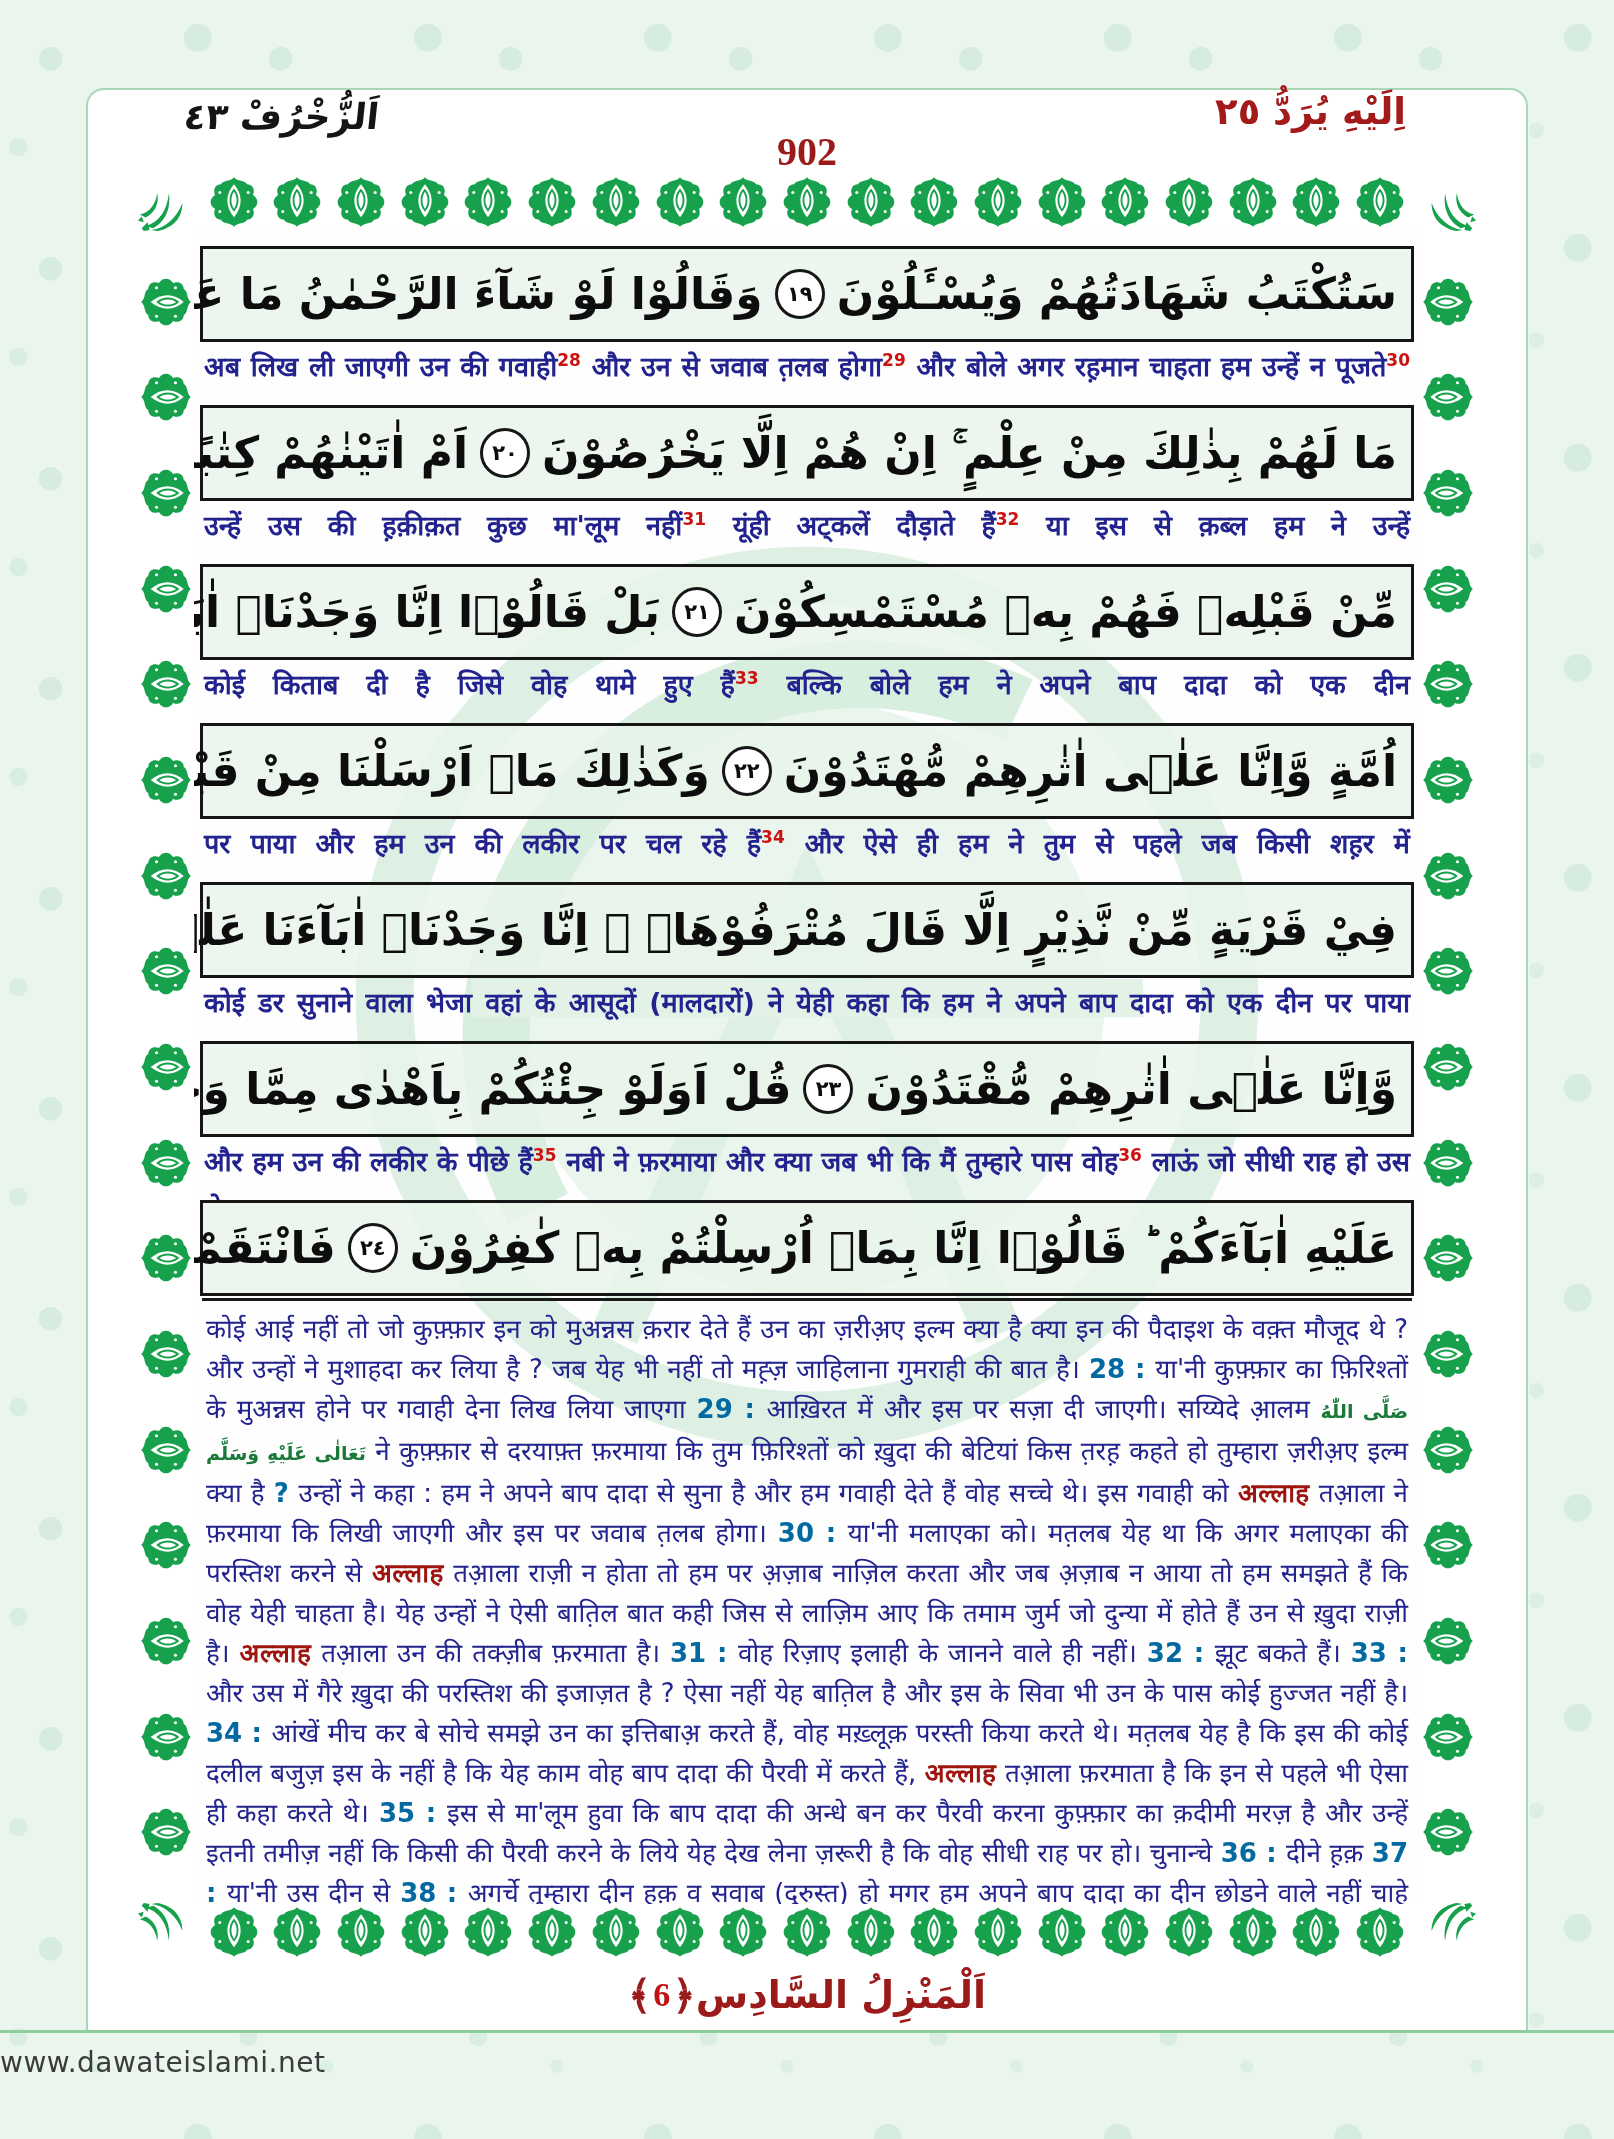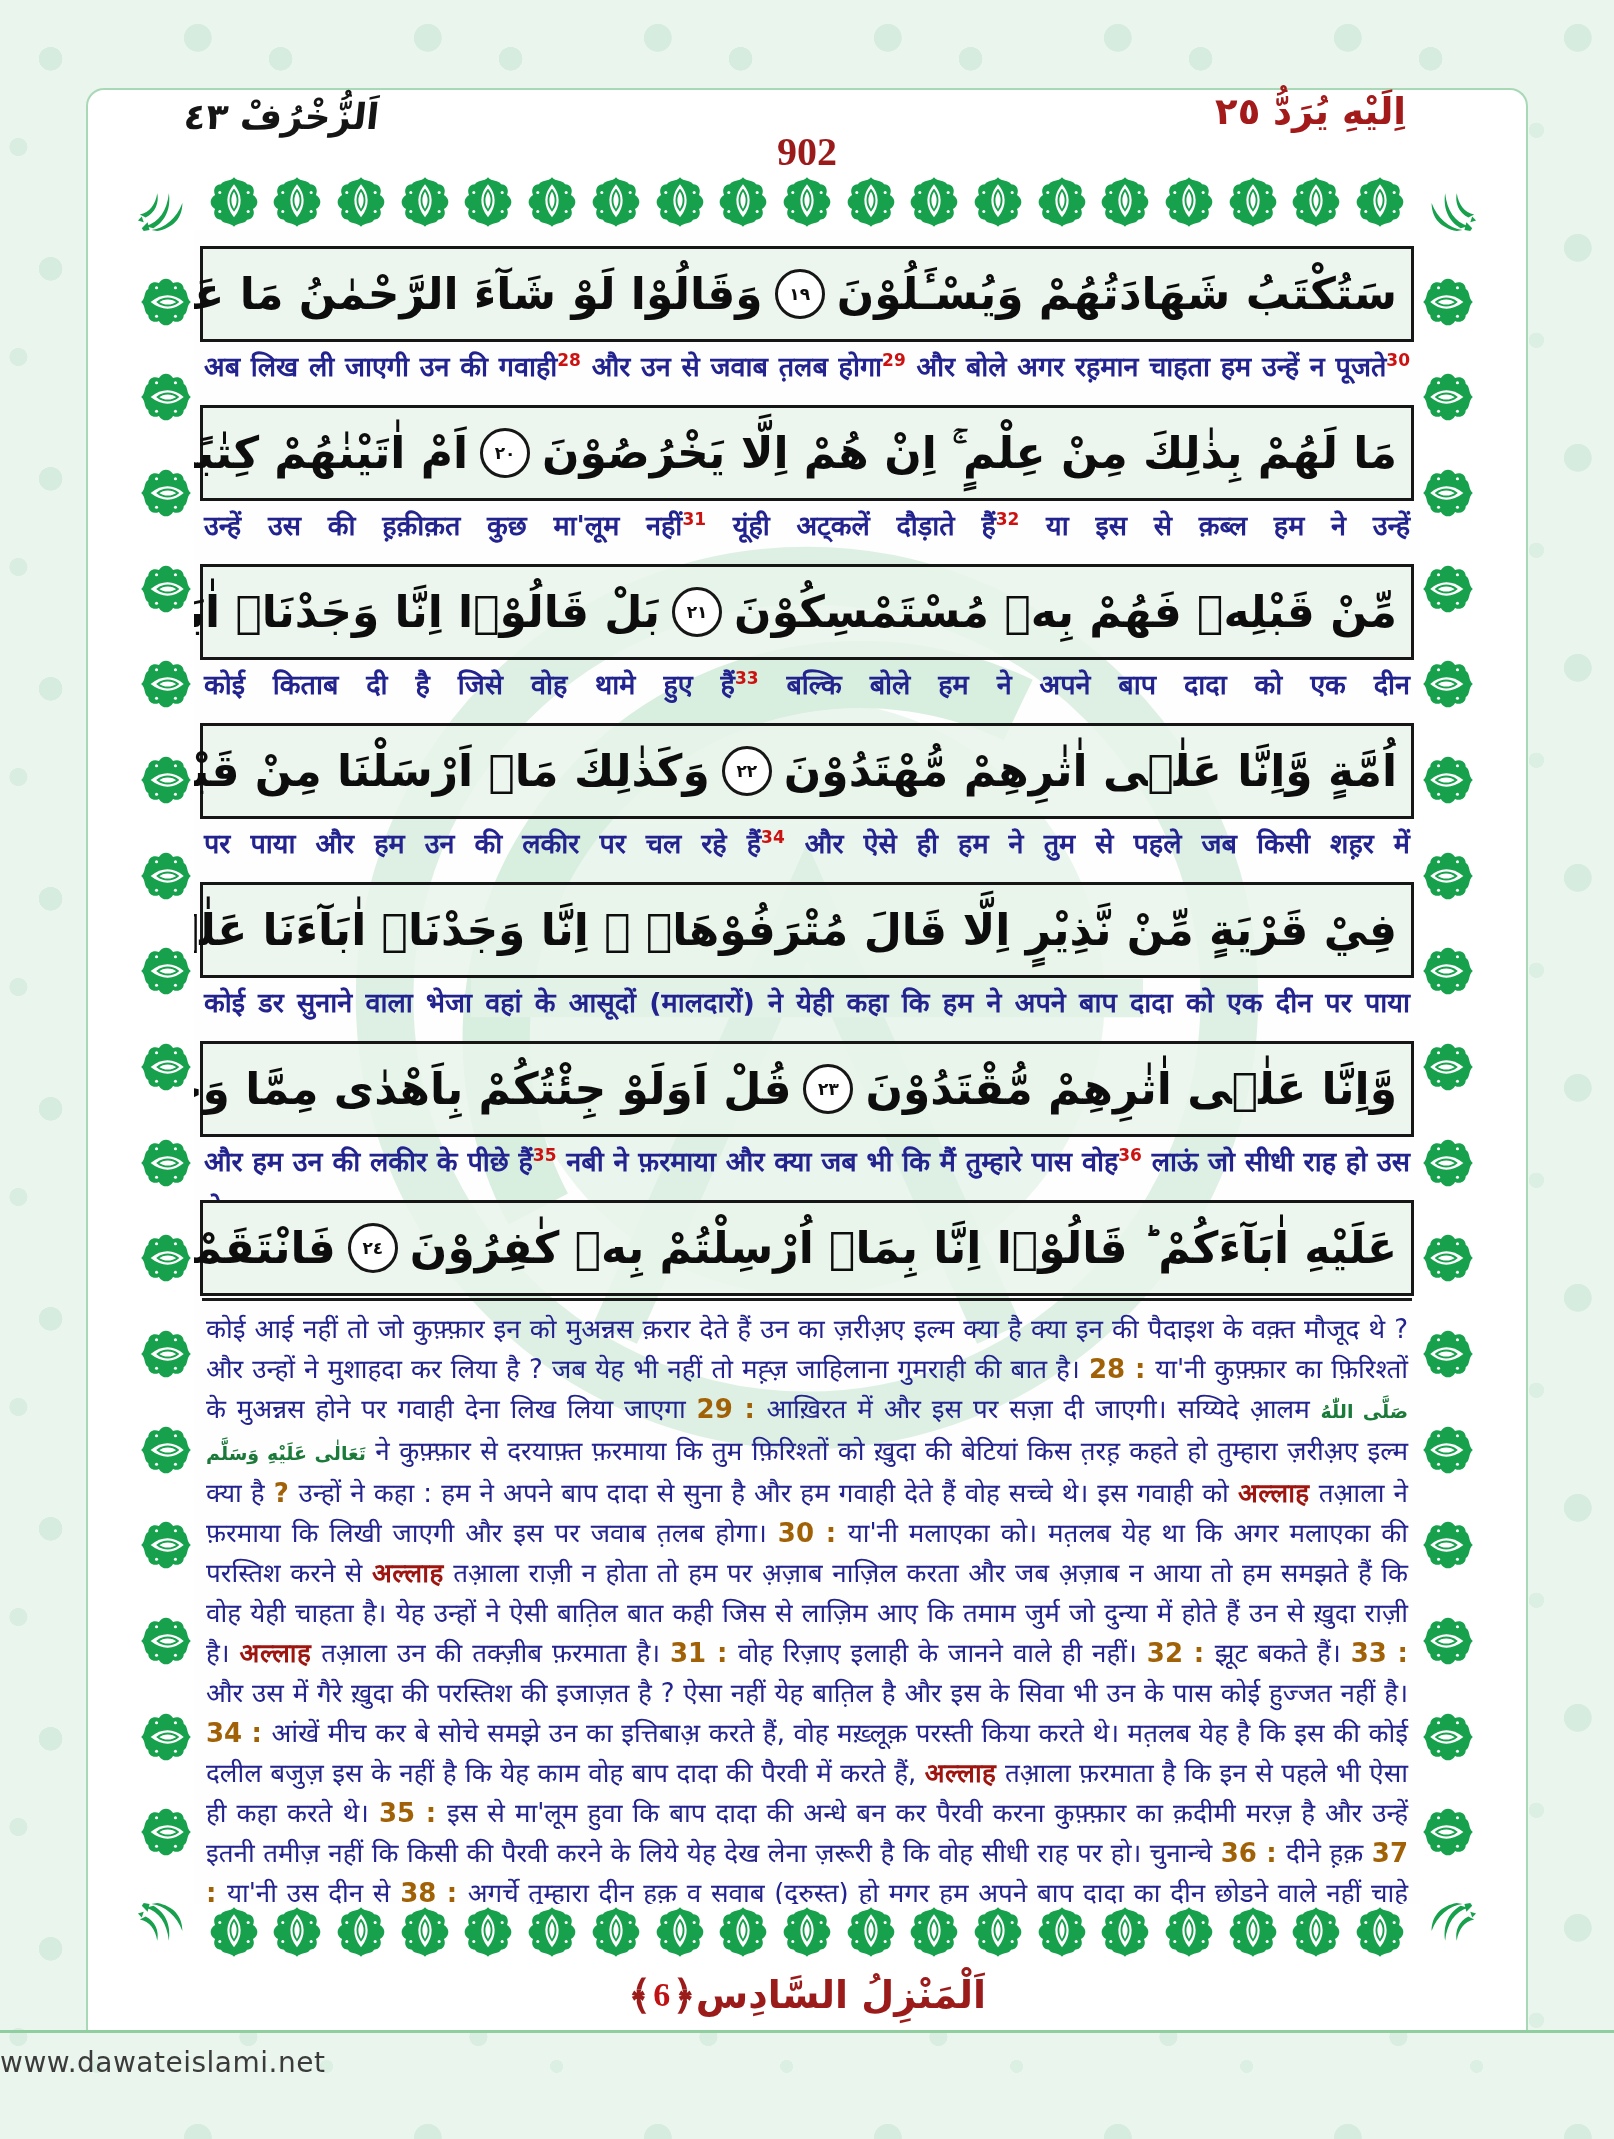--- a/index.html
+++ b/index.html
@@ -54,34 +54,34 @@
   .verse-box{
     height:90px;border:3px solid #161616;background:rgba(233,244,234,0.82);
     margin:0 2px 1px 2px;padding:0 14px;box-sizing:content-box;
     direction:rtl;font-size:44px;font-weight:bold;color:#0d0d0d;
     line-height:94px;white-space:nowrap;display:flex;align-items:center;justify-content:space-between;
   }
   .verse-box .ar{flex:0 1 auto;}
   .ayah-circle{
     flex:0 0 auto;display:inline-flex;align-items:center;justify-content:center;
     width:44px;height:44px;border:3px solid #161616;border-radius:50%;
-    font-size:17px;font-weight:bold;line-height:1;margin:0 12px;background:#fff;
+    font-size:21px;font-weight:bold;line-height:1;margin:0 12px;background:#fff;
   }
   .trans-line{
     height:62px;line-height:47px;padding:0 6px;overflow:hidden;
     color:#23238f;font-size:27px;font-weight:600;
     text-align:justify;text-align-last:justify;position:relative;z-index:1;
   }
   .trans-line .sup{color:#cc1111;font-size:17px;vertical-align:super;font-weight:bold;line-height:0;}
   .sep{border:none;border-top:3px solid #1a1a1a;margin:2px 4px 6px 4px;position:relative;z-index:1;}
   .commentary{
     position:relative;z-index:1;padding:2px 8px 0 8px;
     color:#23238f;font-size:26px;line-height:40px;font-weight:500;text-align:justify;
   }
-  .commentary .cr{color:#a16207;font-weight:bold;}
+  .commentary .cr{color:#0369a1;font-weight:bold;}
   .commentary .ca{color:#9e1510;font-weight:bold;letter-spacing:0.5px;}
   .commentary .cg{color:#1b7a3a;font-size:19px;font-weight:bold;direction:rtl;unicode-bidi:embed;}
   
   .manzil{height:70px;display:flex;align-items:center;justify-content:center;direction:rtl;
     color:#9b1b1b;font-weight:bold;font-size:38px;}
   .manzil .mnum{color:#c01212;font-size:34px;font-family:"Liberation Serif",serif;margin:0 2px;}
   .manzil .mbr{color:#9b1b1b;font-size:40px;}
   
   .band-line{position:absolute;left:0;top:2030px;width:1614px;height:3px;background:#8fcf9f;}
   .website{

